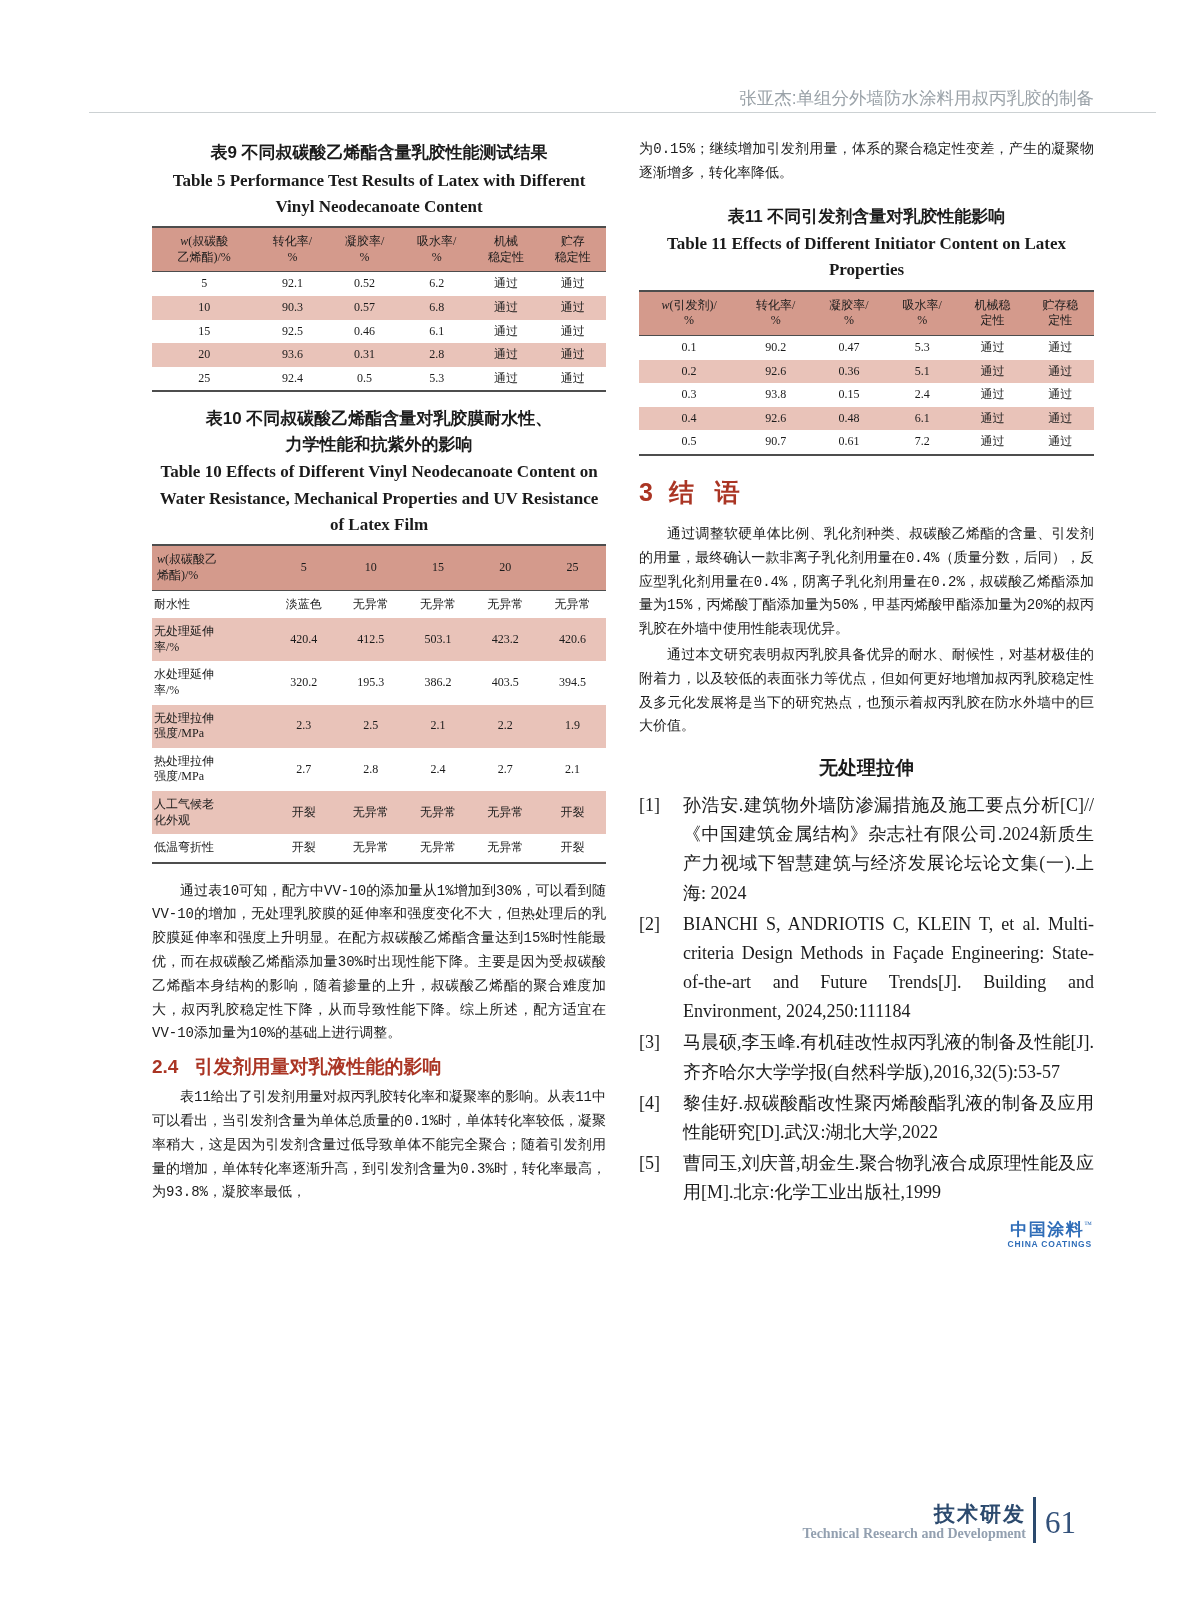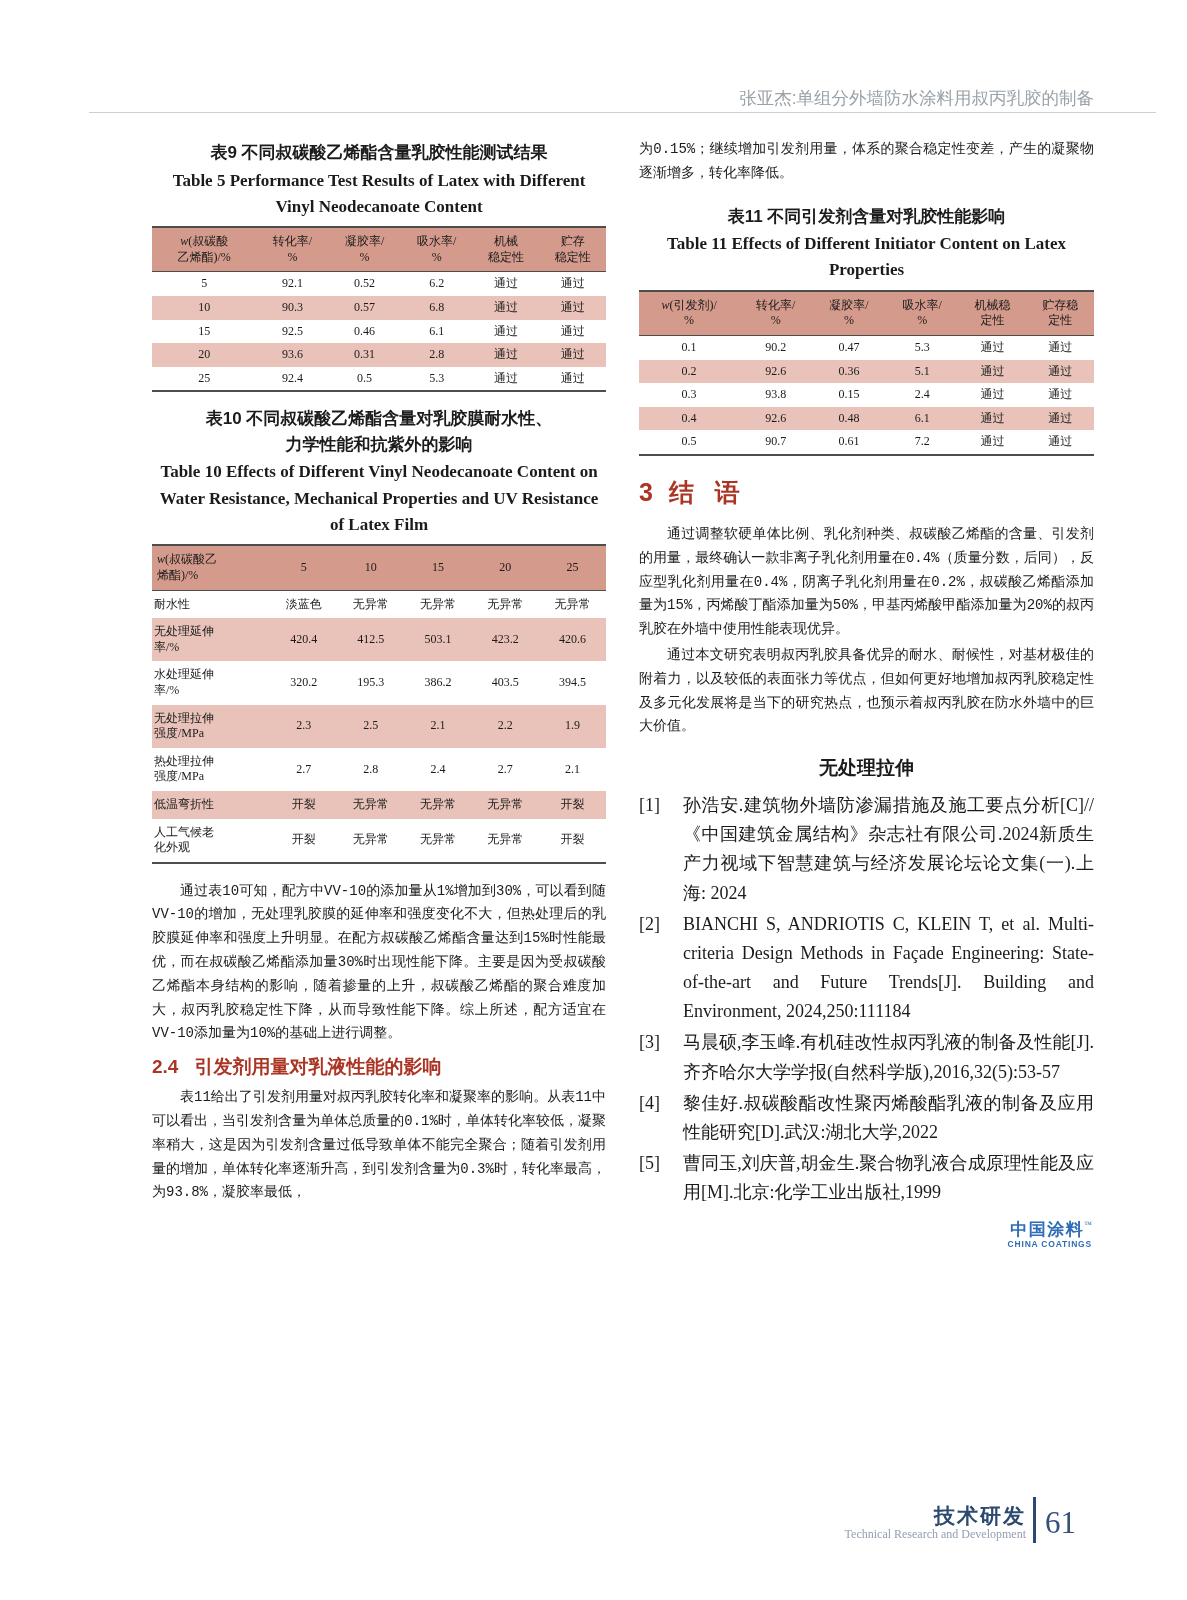--- a/index.html
+++ b/index.html
@@ -64,21 +64,21 @@
   .logo-cn{color:var(--logo-blue);font-family:"Liberation Sans","DejaVu Sans",sans-serif;
         font-weight:bold;font-size:17px;letter-spacing:1.5px;}
   .logo-tm{color:var(--logo-blue);font-size:8px;vertical-align:top;}
   .logo-en{color:var(--logo-blue);font-family:"Liberation Sans","DejaVu Sans",sans-serif;
         font-weight:bold;font-size:8.5px;letter-spacing:0.8px;}
 
   .footer{position:absolute;top:1497px;right:140px;display:flex;align-items:flex-end;}
   .footer-left{text-align:right;}
   .footer-cn{color:var(--footer-navy);font-family:"Liberation Sans","DejaVu Sans",sans-serif;
         font-weight:bold;font-size:21px;letter-spacing:2px;line-height:1.1;}
-  .footer-en{color:var(--footer-en-gray);font-weight:normal;font-size:12px;line-height:1.3;}
+  .footer-en{color:var(--footer-en-gray);font-weight:bold;font-size:14px;line-height:1.3;}
   .footer-bar{width:3px;height:46px;background:var(--footer-navy);margin:0 9px 0 7px;}
   .footer-num{color:var(--footer-num);font-size:31px;align-self:flex-end;margin-bottom:2px;}
 </style>
 </head>
 <body>
 
 <div class="page">
 
   <div class="running-title">张亚杰:单组分外墙防水涂料用叔丙乳胶的制备</div>
   <div class="header-rule"></div>
@@ -201,30 +201,30 @@
           <tr>
             <td>热处理拉伸
 强度/MPa</td>
             <td>2.7</td>
             <td>2.8</td>
             <td>2.4</td>
             <td>2.7</td>
             <td>2.1</td>
           </tr>
           <tr>
-            <td>低温弯折性</td>
-            <td>开裂</td>
-            <td>无异常</td>
-            <td>无异常</td>
-            <td>无异常</td>
-            <td>开裂</td>
-          </tr>
-          <tr>
             <td>人工气候老
 化外观</td>
+            <td>开裂</td>
+            <td>无异常</td>
+            <td>无异常</td>
+            <td>无异常</td>
+            <td>开裂</td>
+          </tr>
+          <tr>
+            <td>低温弯折性</td>
             <td>开裂</td>
             <td>无异常</td>
             <td>无异常</td>
             <td>无异常</td>
             <td>开裂</td>
           </tr>
         </tbody>
       </table>
 
     <p class="para" style="margin-top:16px;">通过表10可知，配方中VV-10的添加量从1%增加到30%，可以看到随VV-10的增加，无处理乳胶膜的延伸率和强度变化不大，但热处理后的乳胶膜延伸率和强度上升明显。在配方叔碳酸乙烯酯含量达到15%时性能最优，而在叔碳酸乙烯酯添加量30%时出现性能下降。主要是因为受叔碳酸乙烯酯本身结构的影响，随着掺量的上升，叔碳酸乙烯酯的聚合难度加大，叔丙乳胶稳定性下降，从而导致性能下降。综上所述，配方适宜在VV-10添加量为10%的基础上进行调整。</p>

